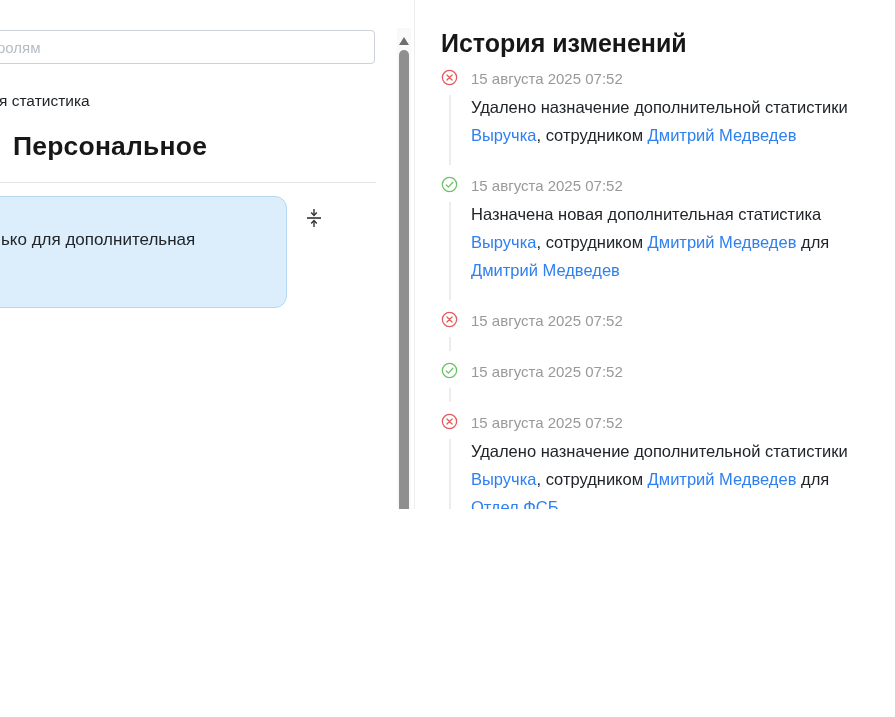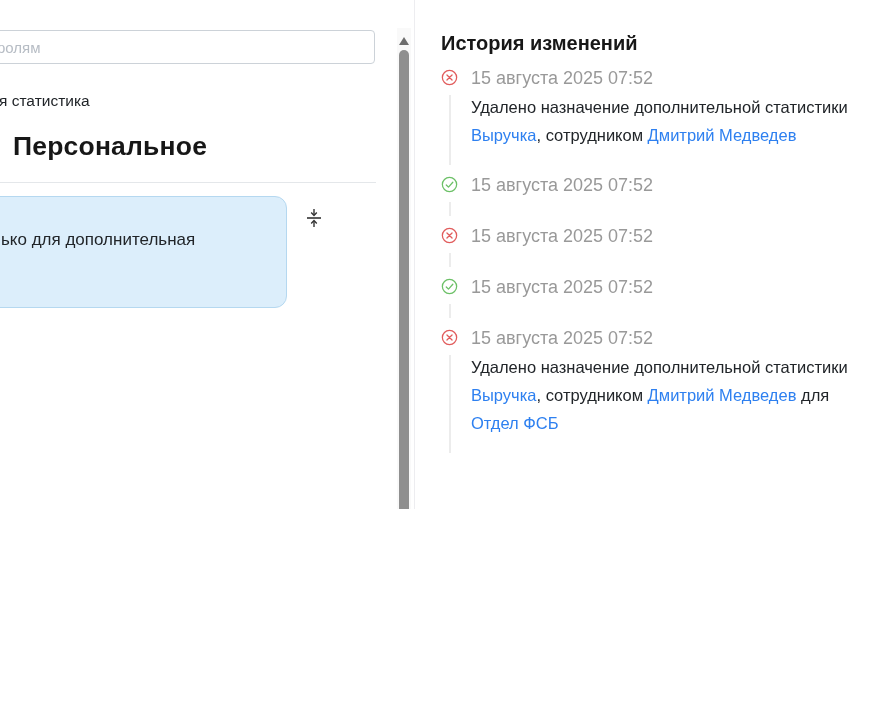--- a/index.html
+++ b/index.html
@@ -42,29 +42,29 @@
     position:absolute;left:2px;top:9px;width:0;height:0;
     border-left:5px solid transparent;border-right:5px solid transparent;
     border-bottom:8px solid #6d6d6d;
   }
   .scroll-thumb{position:absolute;left:2px;top:22px;width:10px;height:637px;background:#8f8f8f;border-radius:5px;}
 
   .panel-sep{position:absolute;left:414px;top:0;width:1px;height:717px;background:#ededf0;}
 
   
   .history{position:absolute;left:441px;top:31px;width:436px;}
-  .history-title{margin:0 0 12px 0;font-size:20px;line-height:25px;font-weight:700;color:#171717;}
+  .history-title{margin:0 0 12px 0;font-size:25px;line-height:25px;font-weight:700;color:#171717;}
   .entry{display:flex;margin-bottom:26px;}
   .icon-col{position:relative;width:30px;flex:0 0 30px;}
   .icon-col::after{
     content:"";position:absolute;left:8px;top:27px;bottom:-16px;width:2px;background:#ececec;
   }
   .status-icon{display:block;width:17px;height:17px;margin-top:1px;}
   .entry-body{width:402px;}
-  .entry-time{font-size:18px;line-height:21px;color:#999999;margin-bottom:4px;}
+  .entry-time{font-size:15px;line-height:21px;color:#999999;margin-bottom:4px;}
   .entry-text{font-size:16.5px;line-height:28px;color:#212529;}
   .lnk{color:#2e80f0;cursor:pointer;}
 
   
   .fab-glow{
     position:absolute;left:756px;top:642px;width:212px;height:75px;pointer-events:none;
     background:radial-gradient(110px 70px at 106px 95px,rgba(150,150,150,0.13),rgba(255,255,255,0) 75%);
   }
   .fab{
     position:absolute;left:843px;top:710px;width:38px;height:38px;border-radius:50%;
@@ -125,20 +125,21 @@
 
   <div class="entry">
     <div class="icon-col">
       <span class="icon-slot"><svg class="status-icon" viewBox="0 0 20 20">
                 <circle cx="10" cy="10" r="8.4" fill="none" stroke="#6cc067" stroke-width="1.5"></circle>
                 <path d="M6.2 10.5 L8.8 13.1 L13.9 7.3" fill="none" stroke="#6cc067" stroke-width="1.5" stroke-linecap="round" stroke-linejoin="round"></path>
               </svg></span>
     </div>
     <div class="entry-body">
       <div class="entry-time" style="color: rgb(153, 153, 153);">15 августа 2025 07:52</div>
+      <div class="entry-text"><span>Назначена новая дополнительная статистика </span><span class="lnk" style="color: rgb(46, 128, 240);">Выручка</span><span>, сотрудником </span><span class="lnk" style="color: rgb(46, 128, 240);">Дмитрий Медведев</span><span> для </span><span class="lnk" style="color: rgb(46, 128, 240);">Дмитрий Медведев</span></div>
     </div>
   </div>
 
   <div class="entry">
     <div class="icon-col">
       <span class="icon-slot"><svg class="status-icon" viewBox="0 0 20 20">
                 <circle cx="10" cy="10" r="8.4" fill="none" stroke="#e15c5c" stroke-width="1.5"></circle>
                 <path d="M7 7 L13 13 M13 7 L7 13" fill="none" stroke="#e15c5c" stroke-width="1.5" stroke-linecap="round"></path>
               </svg></span>
     </div>

